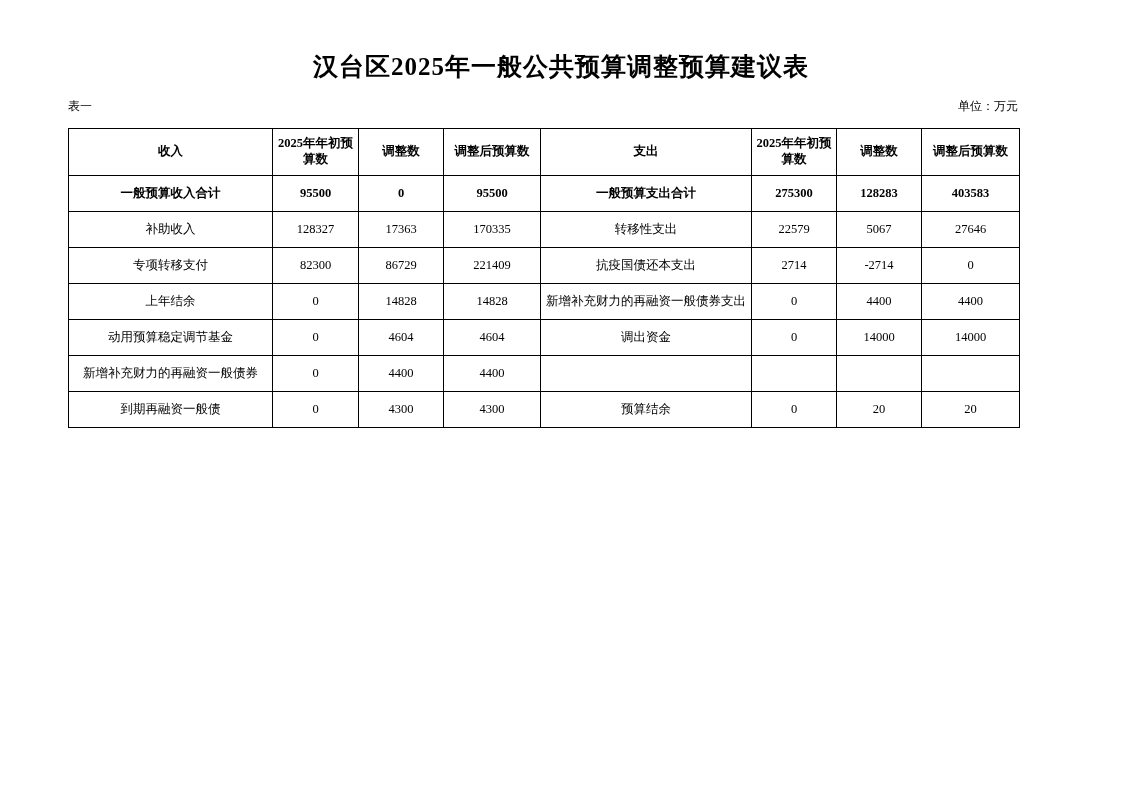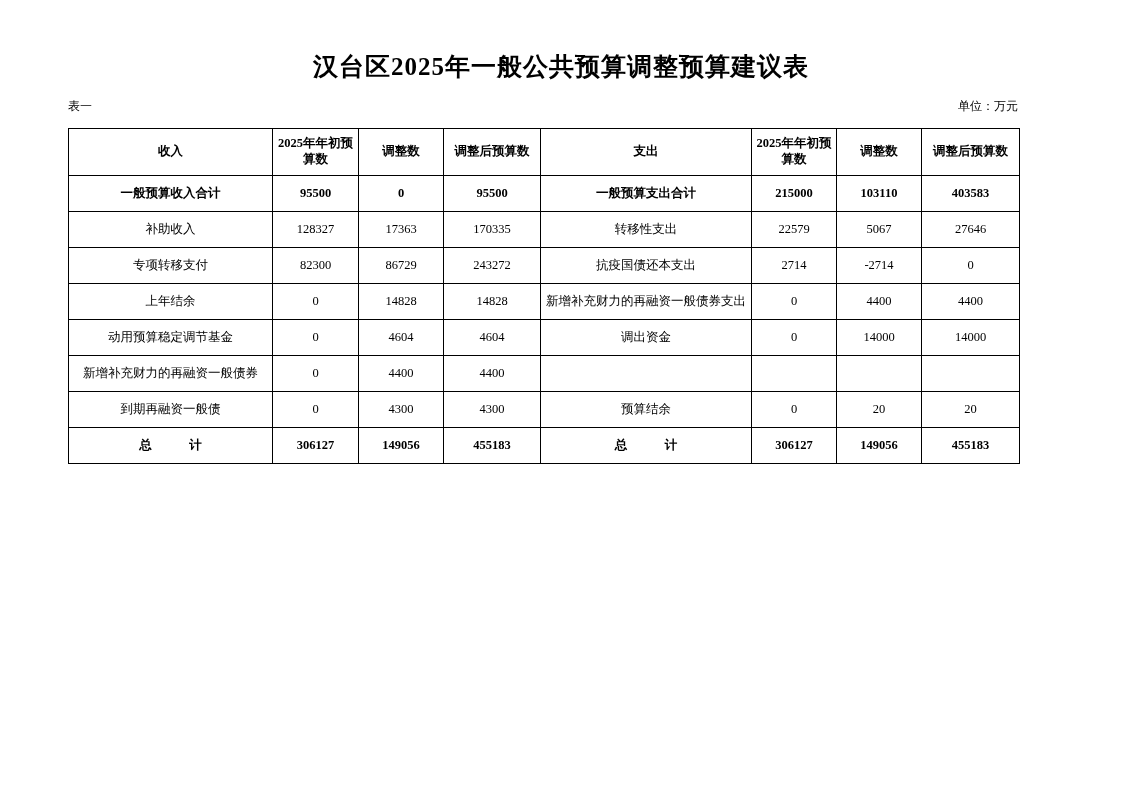--- a/index.html
+++ b/index.html
@@ -127,42 +127,42 @@
         <td>调整数</td>
         <td>调整后预算数</td>
       </tr>
 
       <tr class="data-row bold-row">
         <td class="cat">一般预算收入合计</td>
         <td class="num">95500</td>
         <td class="num">0</td>
         <td class="num">95500</td>
         <td class="cat">一般预算支出合计</td>
-        <td class="num">215000</td>
-        <td class="num">103110</td>
+        <td class="num">275300</td>
+        <td class="num">128283</td>
         <td class="num">403583</td>
       </tr>
 
       <tr class="data-row">
         <td class="cat">补助收入</td>
         <td class="num">128327</td>
         <td class="num">17363</td>
         <td class="num">170335</td>
         <td class="cat">转移性支出</td>
         <td class="num">22579</td>
         <td class="num">5067</td>
         <td class="num">27646</td>
       </tr>
 
 
       <tr class="data-row">
         <td class="cat">专项转移支付</td>
         <td class="num">82300</td>
         <td class="num">86729</td>
-        <td class="num">243272</td>
+        <td class="num">221409</td>
         <td class="cat">抗疫国债还本支出</td>
         <td class="num">2714</td>
         <td class="num">-2714</td>
         <td class="num">0</td>
       </tr>
 
       <tr class="data-row">
         <td class="cat">上年结余</td>
         <td class="num">0</td>
         <td class="num">14828</td>
@@ -199,26 +199,16 @@
         <td class="cat">到期再融资一般债</td>
         <td class="num">0</td>
         <td class="num">4300</td>
         <td class="num">4300</td>
         <td class="cat">预算结余</td>
         <td class="num">0</td>
         <td class="num">20</td>
         <td class="num">20</td>
       </tr>
 
-      <tr class="data-row bold-row">
-        <td class="cat">总　　　计</td>
-        <td class="num">306127</td>
-        <td class="num">149056</td>
-        <td class="num">455183</td>
-        <td class="cat">总　　　计</td>
-        <td class="num">306127</td>
-        <td class="num">149056</td>
-        <td class="num">455183</td>
-      </tr>
     </tbody>
   </table>
 
 </div>
 
 </body></html>

